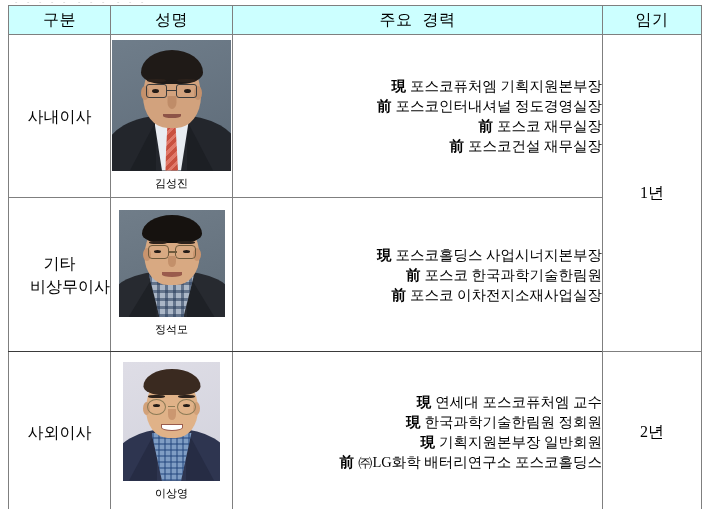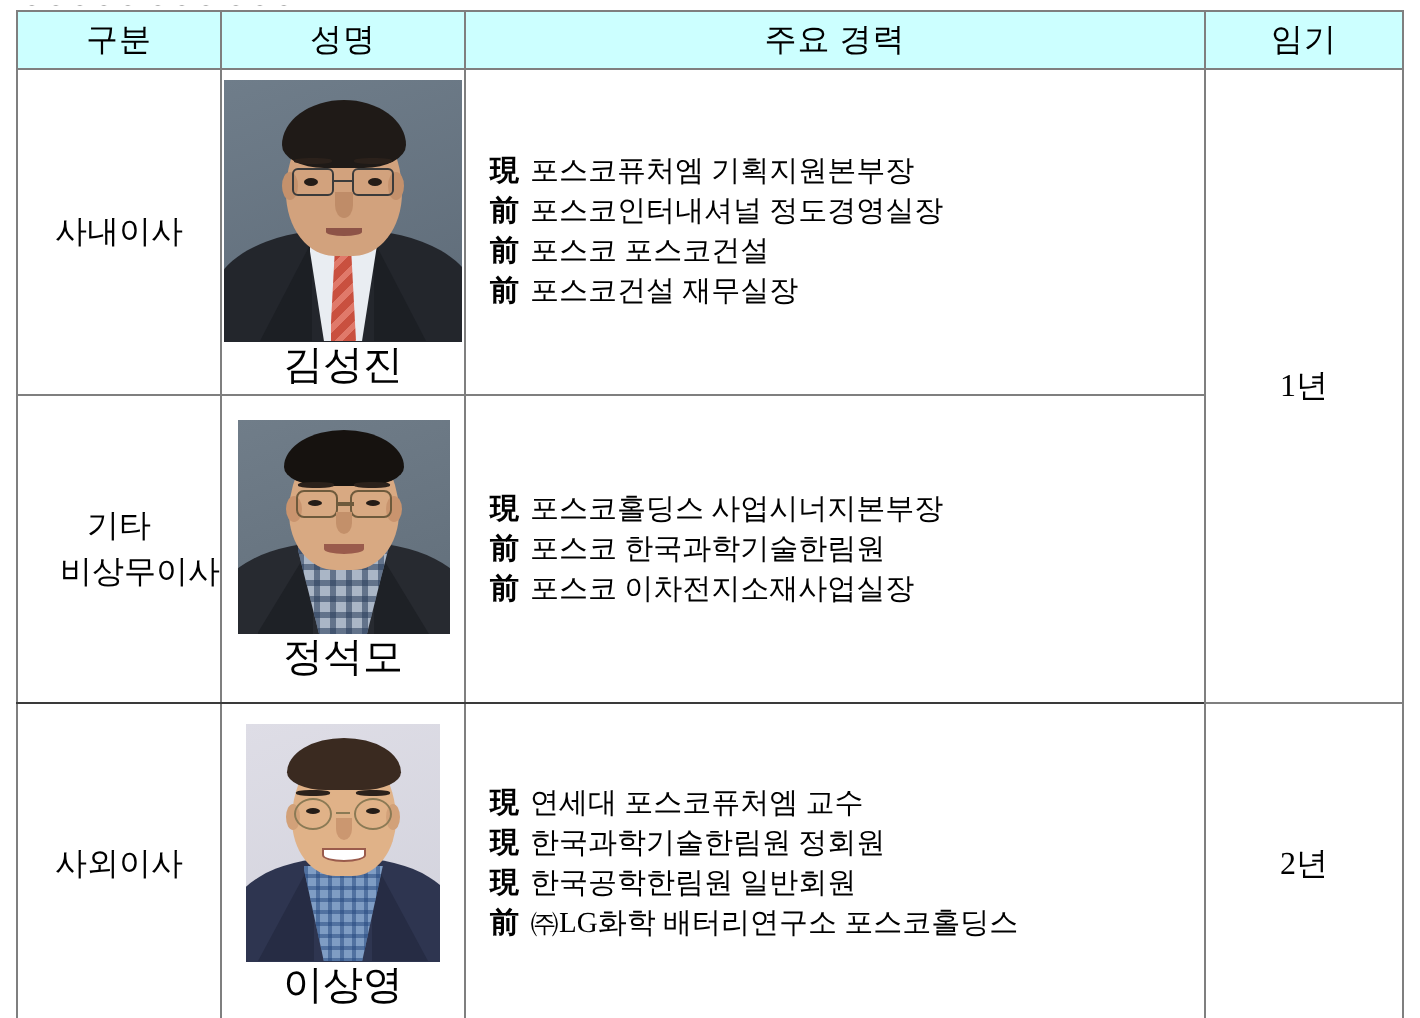--- a/index.html
+++ b/index.html
@@ -58,20 +58,21 @@
   col.c-car  { width: 370px; }
   col.c-term { width:  99px; }
 
   thead th {
     background: #ccffff;
     height: 28px;
     font-size: 16px;
     font-weight: bold;
     letter-spacing: 0.5px;
     border-color: #7f7f7f;
+    font-family: Liberation Mono, monospace;
   }
   thead th.hd-first { border-left-color: #7f7f7f; }
 
   tr.r1 td { height: 162px; }
   tr.r2 td { height: 153px; }
   tr.r3 td { height: 160px; }
 
   
   tr.r2 td { border-bottom: 1px solid #3a3a3a; }
   tr.r3 td { border-bottom: 1px solid #3a3a3a; }
@@ -87,33 +88,33 @@
   }
 
   .name-cell-inner {
     display: flex;
     flex-direction: column;
     align-items: center;
     justify-content: center;
     height: 100%;
   }
   .name-label {
-    font-size: 20px;
+    font-size: 11px;
     line-height: 20px;
     margin-top: 2px;
   }
 
   
   .career {
     text-align: left;
     padding: 6px 0 6px 12px;
     font-size: 14.5px;
     line-height: 20px;
   }
-  .career .line { white-space: nowrap; }
+  .career .line { white-space: nowrap; text-align: right; }
   .career .mk {
     font-weight: bold;
     display: inline-block;
     min-width: 16px;
     margin-right: 4px;
   }
 
   
   .photo {
     position: relative;
@@ -337,21 +338,21 @@
               <div class="nose"></div>
               <div class="mouth"></div>
             </div>
             <div class="name-label">김성진</div>
           </div>
         </td>
         <td>
           <div class="career">
             <div class="line"><span class="mk">現</span><span>포스코퓨처엠 기획지원본부장</span></div>
             <div class="line"><span class="mk">前</span><span>포스코인터내셔널 정도경영실장</span></div>
-            <div class="line"><span class="mk">前</span><span>포스코 포스코건설</span></div>
+            <div class="line"><span class="mk">前</span><span>포스코 재무실장</span></div>
             <div class="line"><span class="mk">前</span><span>포스코건설 재무실장</span></div>
           </div>
         </td>
         <td class="term-cell" rowspan="2">
           <span>1년</span>
         </td>
       </tr>
 
       <tr class="r2">
         <td class="div-cell">
@@ -420,21 +421,21 @@
               <div class="nose"></div>
               <div class="mouth"></div>
             </div>
             <div class="name-label">이상영</div>
           </div>
         </td>
         <td>
           <div class="career">
             <div class="line"><span class="mk">現</span><span>연세대 포스코퓨처엠 교수</span></div>
             <div class="line"><span class="mk">現</span><span>한국과학기술한림원 정회원</span></div>
-            <div class="line"><span class="mk">現</span><span>한국공학한림원 일반회원</span></div>
+            <div class="line"><span class="mk">現</span><span>기획지원본부장 일반회원</span></div>
             <div class="line"><span class="mk">前</span><span>㈜LG화학 배터리연구소 포스코홀딩스</span></div>
           </div>
         </td>
         <td class="term-cell">
           <span>2년</span>
         </td>
       </tr>
 
     </tbody>
   </table>

